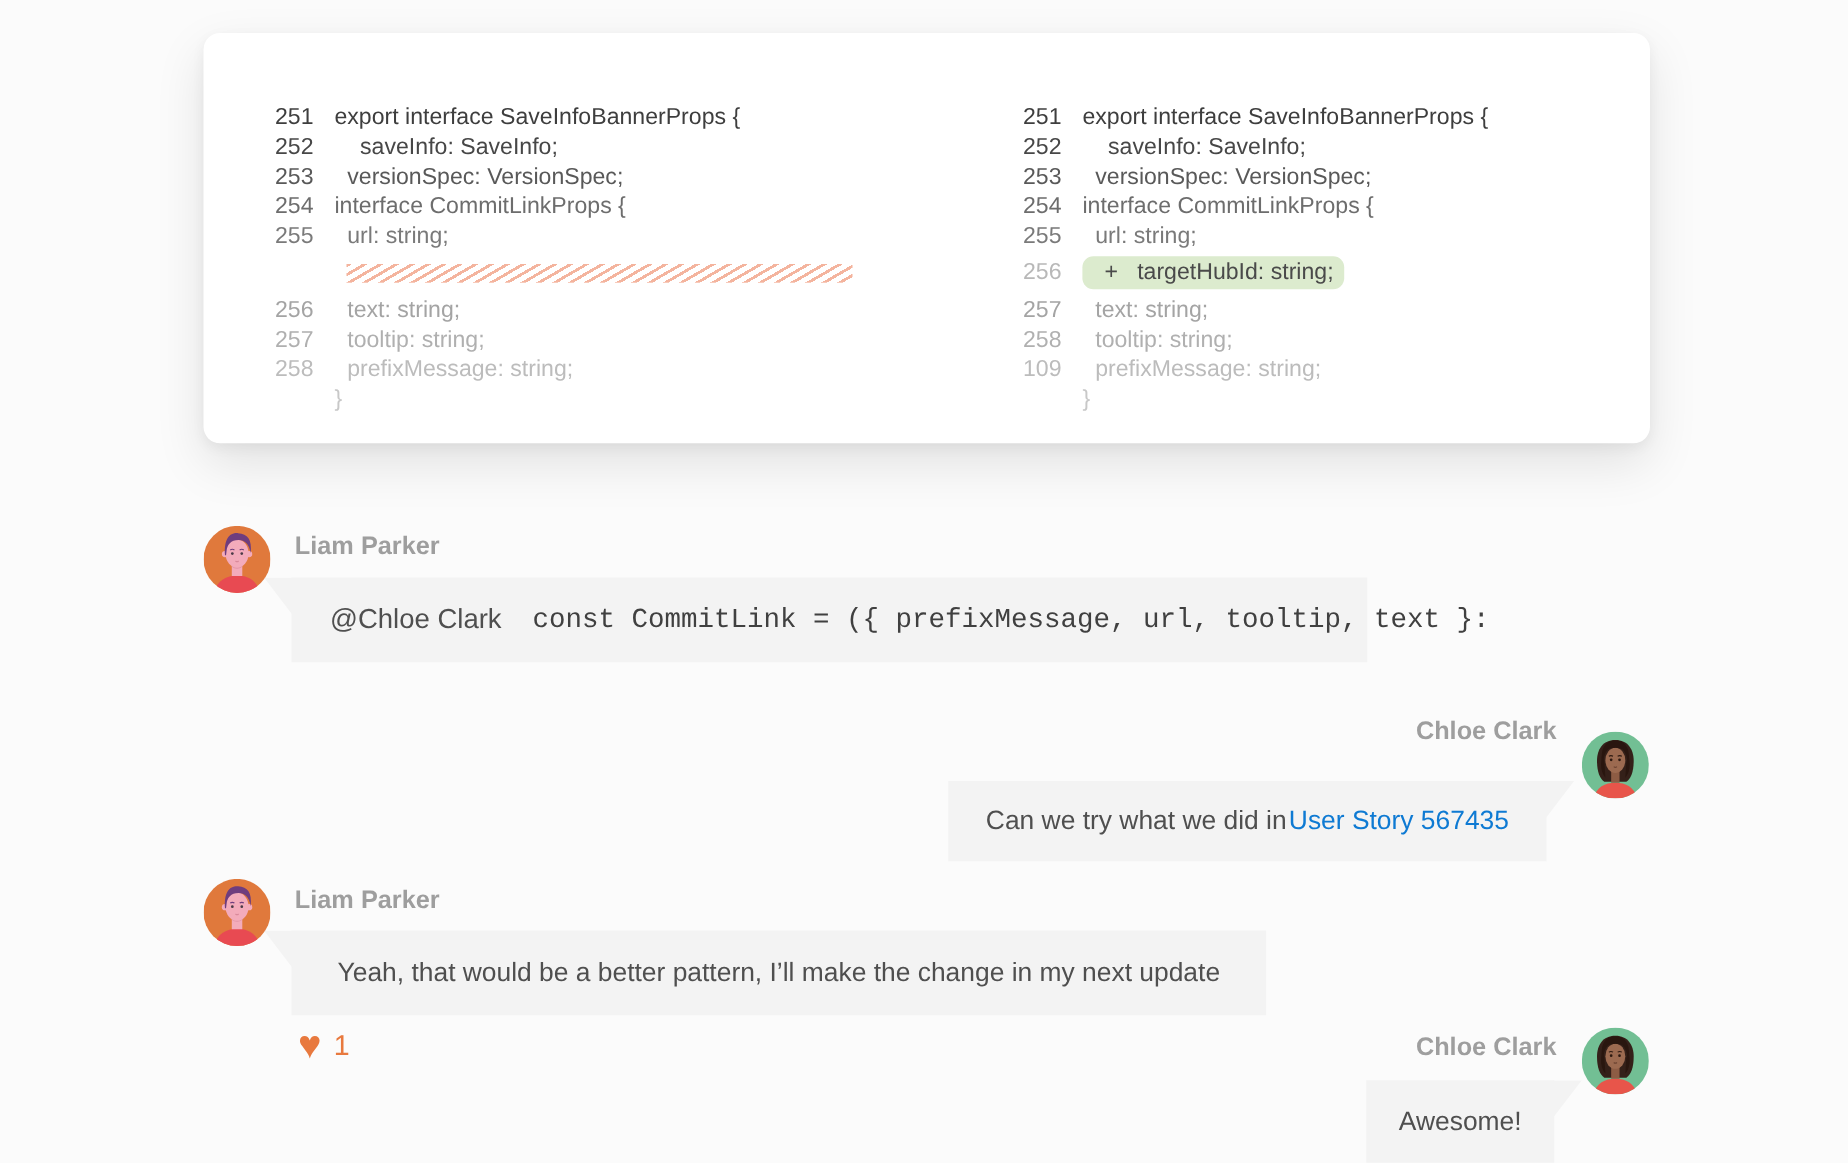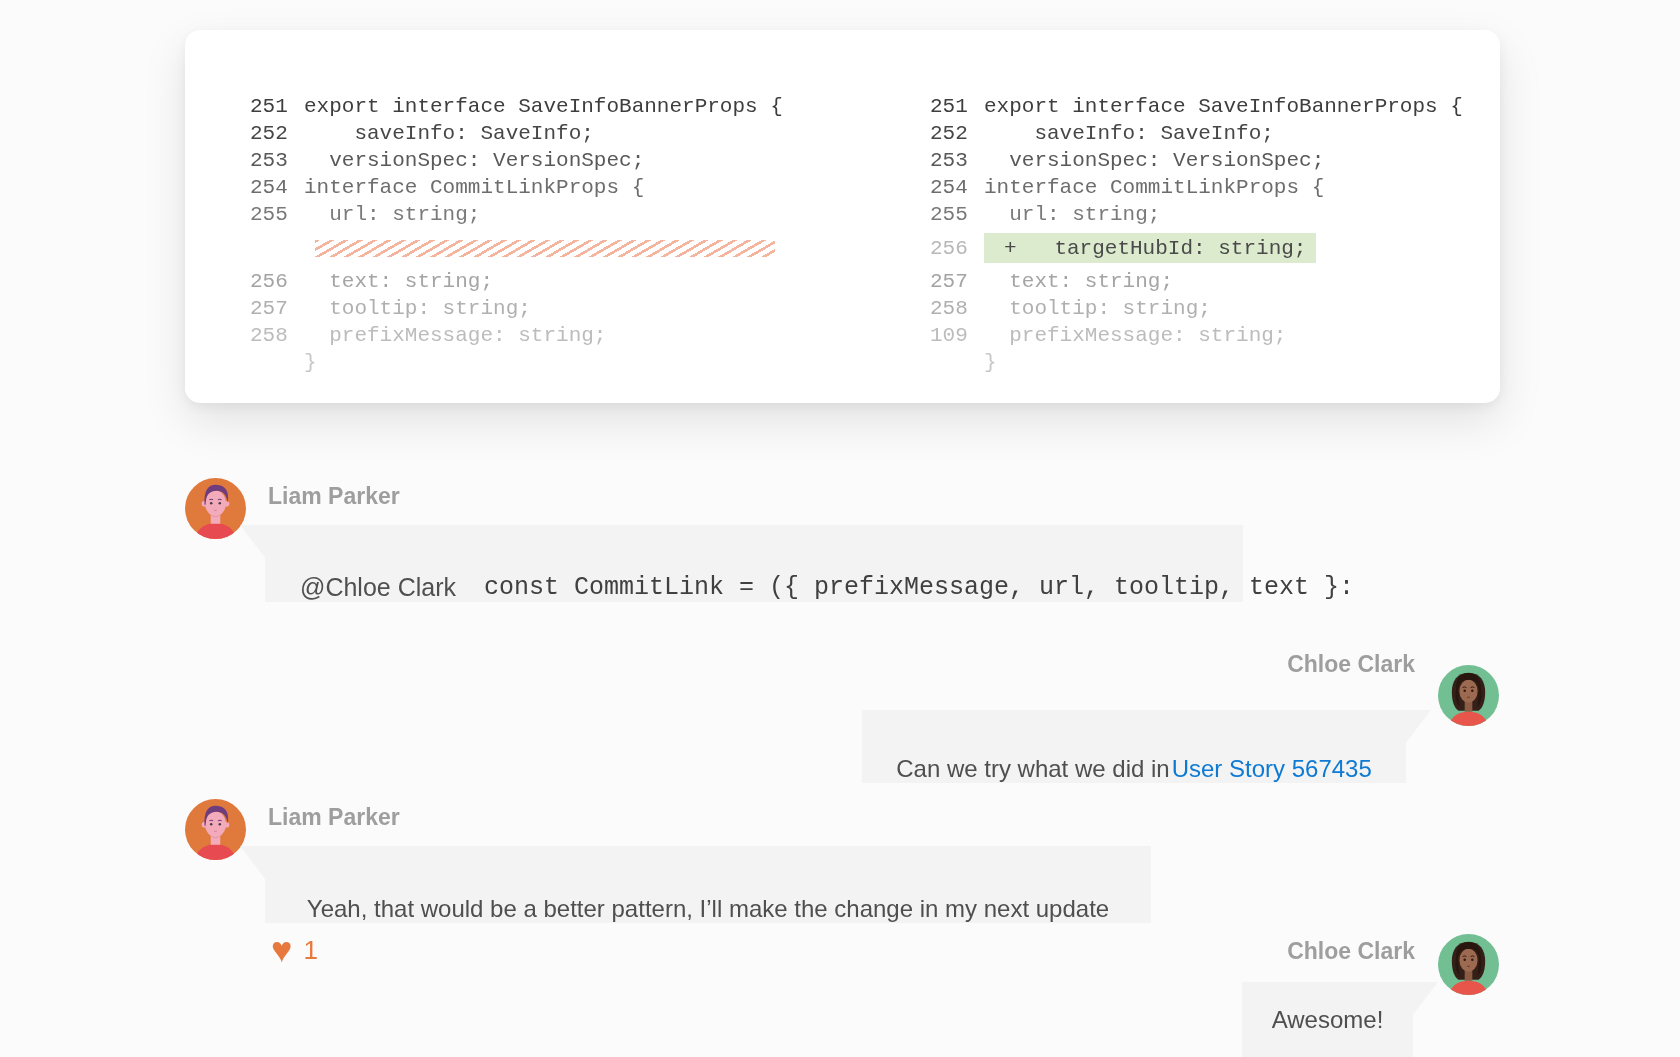--- a/index.html
+++ b/index.html
@@ -8,37 +8,37 @@
   .stage { position:relative; width:1680px; height:1057px; }
 
   
   .card { position:absolute; left:185px; top:30px; width:1315px; height:373px;
           background:#ffffff; border-radius:15px;
           box-shadow:0 4px 12px rgba(0,0,0,.05), 0 18px 45px rgba(0,0,0,.10); }
   .panel { position:absolute; top:63px; }
   .panel-left  { left:65px; }
   .panel-right { left:745px; }
   .crow { display:flex; align-items:center; height:27px;
-          font-family:Liberation Mono, monospace; font-size:21px; }
+          font-family:Liberation Sans, sans-serif; font-size:21px; }
   .crow .num  { width:40px; flex:0 0 40px; margin-right:14px; }
   .crow .code { white-space:pre; }
   .sprow { height:40px; }
   .hatch { width:460px; height:17px; margin-left:11px;
            background:repeating-linear-gradient(150deg, #f4b49e 0 2.6px, transparent 2.6px 7.2px); }
-  .addbox { display:flex; align-items:center; height:30px; background:#dcebce; border-radius:0;
+  .addbox { display:flex; align-items:center; height:30px; background:#dcebce; border-radius:10px;
             padding:0 10px 0 20px; color:#4a4a4a; white-space:pre;text-align:right; }
   .numlight { color:#b8b8b8; }
   .f0{color:#3e3e3e}.f1{color:#474747}.f2{color:#595959}.f3{color:#6d6d6d}.f4{color:#7a7a7a}
   .m0{color:#a4a4a4}.m1{color:#b0b0b0}.m2{color:#bcbcbc}.m3{color:#c8c8c8}
 
   
   .avatar { position:absolute; width:61px; height:61px; }
   .avatar svg { width:100%; height:100%; display:block; }
   .name { position:absolute; font-size:23px; font-weight:600; color:#9e9e9e; white-space:nowrap;text-align:center; }
-  .bubble { position:absolute; background:#f3f3f3; display:flex; align-items:flex-end; white-space:nowrap; }
+  .bubble { position:absolute; background:#f3f3f3; display:flex; align-items:center; white-space:nowrap; }
   .tail { position:absolute; top:0; width:26px; height:34px; background:#f3f3f3; }
   .tail-l { left:-25px;  clip-path:polygon(0 0, 100% 0, 100% 100%); }
   .tail-r { right:-25px; clip-path:polygon(0 0, 100% 0, 0 100%); }
 
   .bubble-1 { left:265px; top:525px; width:978px; height:77px; padding:0 30px 0 35px; }
   .mention { color:#4f4f4f; font-size:25px; margin-right:28px; }
   .bubble-code { font-family:Liberation Mono, monospace; font-size:25px; color:#404040; white-space:pre; }
 
   .bubble-2 { left:862px; top:710px; width:544px; height:73px; justify-content:center; }
   .msg-text { color:#4f4f4f; font-size:24px; }

